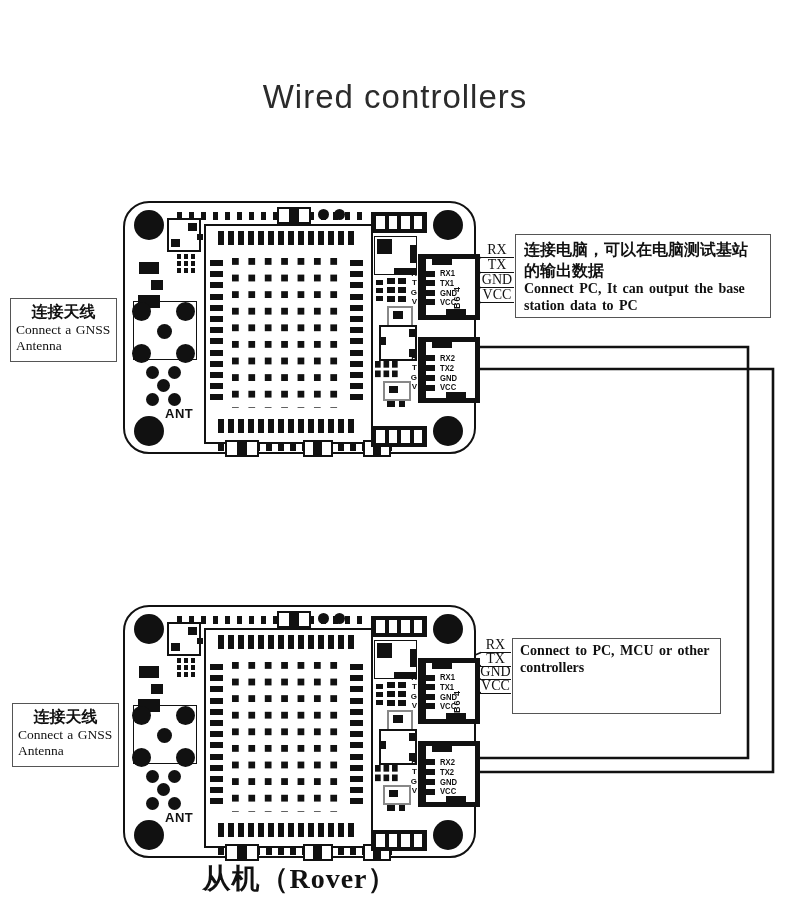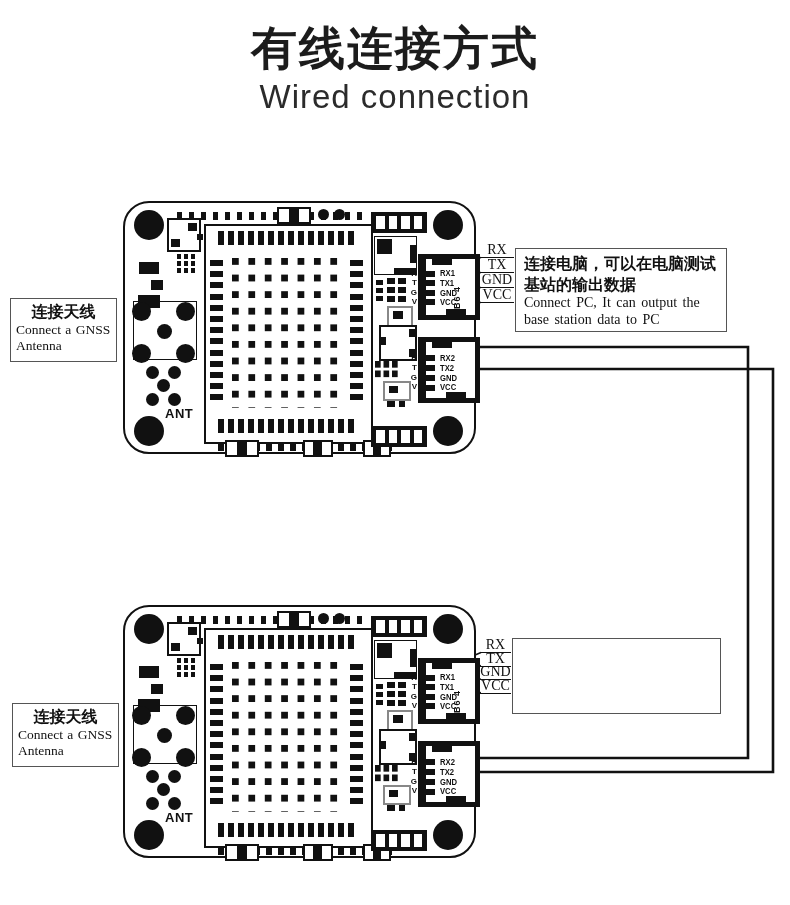--- a/index.html
+++ b/index.html
@@ -42,38 +42,37 @@
   .vtext{position:absolute;left:34px;top:11px;width:14px;height:44px;
          writing-mode:vertical-rl;transform:rotate(180deg);
          font-family:"Liberation Sans",sans-serif;font-weight:700;font-size:9px;letter-spacing:1px;color:#111;}
   .conn4{background:#111;display:flex;gap:4px;padding:4px 5px;box-sizing:border-box;}
   .conn4 i{flex:1;background:#fff;}
   .antlbl{font-family:"Liberation Sans",sans-serif;font-weight:700;font-size:13px;letter-spacing:.5px;color:#111;}
 
   
   .notebox{border:1.5px solid #555;background:#fff;box-sizing:border-box;padding:4px 8px;}
   .nb-zh{font-weight:700;font-size:16px;line-height:21px;color:#111;}
-  .nb-en{font-size:14px;line-height:16.5px;color:#111;word-spacing:2px;}
+  .nb-en{font-size:14px;line-height:16.5px;color:#111;word-spacing:2px;font-weight:bold;}
   .antbox{border:1.5px solid #555;background:#fff;box-sizing:border-box;padding:3px 5px;}
   .ab-zh{font-weight:700;font-size:16px;line-height:20px;text-align:center;}
   .ab-en{font-size:13.5px;line-height:16px;word-spacing:1px;}
 
   .siglbl{position:absolute;width:34px;text-align:center;border-bottom:1.5px solid #111;
           font-size:14px;line-height:15px;font-weight:400;color:#111;}
   .caption{text-align:center;font-weight:700;font-size:28px;color:#111;letter-spacing:1px;}
 
   svg.wires{position:absolute;left:0;top:0;pointer-events:none;}
 </style>
 </head>
 <body>
 
 <div class="canvas">
 
-  <div class="abs title-zh">有线连接方式</div>
-  <div class="abs title-en">Wired connection</div>
+  <div class="abs title-en">Wired controllers</div>
 
   <svg class="wires" width="790" height="905" viewBox="0 0 790 905">
 
     <path d="M426,272 L481,257.5" stroke="#111" stroke-width="1.4" fill="none"></path>
     <path d="M426,281 L481,272.5" stroke="#111" stroke-width="1.4" fill="none"></path>
     <path d="M426,291 L481,287.5" stroke="#111" stroke-width="1.4" fill="none"></path>
     <path d="M426,300 L481,302.5" stroke="#111" stroke-width="1.4" fill="none"></path>
 
     <path d="M426,676 L481,652.5" stroke="#111" stroke-width="1.4" fill="none"></path>
     <path d="M426,685 L481,665.5" stroke="#111" stroke-width="1.4" fill="none"></path>
@@ -217,21 +216,21 @@
   <div class="abs antbox" style="left:10px;top:298px;width:107px;height:64px">
     <div class="ab-zh">连接天线</div>
     <div class="ab-en">Connect a GNSS Antenna</div>
   </div>
 
   <span class="siglbl" style="left:480px;top:241.5px">RX</span>
   <span class="siglbl" style="left:480px;top:256.5px">TX</span>
   <span class="siglbl" style="left:480px;top:271.5px">GND</span>
   <span class="siglbl" style="left:480px;top:286.5px">VCC</span>
 
-  <div class="abs notebox" style="left:515px;top:248px;width:212px;height:84px">
+  <div class="abs notebox" style="left:515px;top:234px;width:256px;height:84px">
     <div class="nb-zh">连接电脑，可以在电脑测试基站的输出数据</div>
     <div class="nb-en">Connect PC, It can output the base station data to PC</div>
   </div>
 
 
   <div class="abs" id="rover-board-slot" style="left:123px;top:605px;width:353px;height:253px">
   <div class="board">
     <div class="abs hole" style="left:9px;top:7px"></div>
     <div class="abs hole" style="left:308px;top:7px"></div>
     <div class="abs hole" style="left:9px;top:213px"></div>
@@ -364,16 +363,18 @@
     <div class="ab-zh">连接天线</div>
     <div class="ab-en">Connect a GNSS Antenna</div>
   </div>
 
   <span class="siglbl" style="left:480px;top:637px;width:31px">RX</span>
   <span class="siglbl" style="left:480px;top:650.5px;width:31px">TX</span>
   <span class="siglbl" style="left:480px;top:664px;width:31px">GND</span>
   <span class="siglbl" style="left:480px;top:677.5px;width:31px">VCC</span>
 
   <div class="abs notebox" style="left:512px;top:638px;width:209px;height:76px;padding:4px 7px">
-  </div>
-
+    <div class="nb-en">Connect to PC, MCU or other controllers</div>
+  </div>
+
+  <div class="abs caption" style="left:123px;top:860px;width:353px">从机（Rover）</div>
 
 </div>
 
 </body></html>

